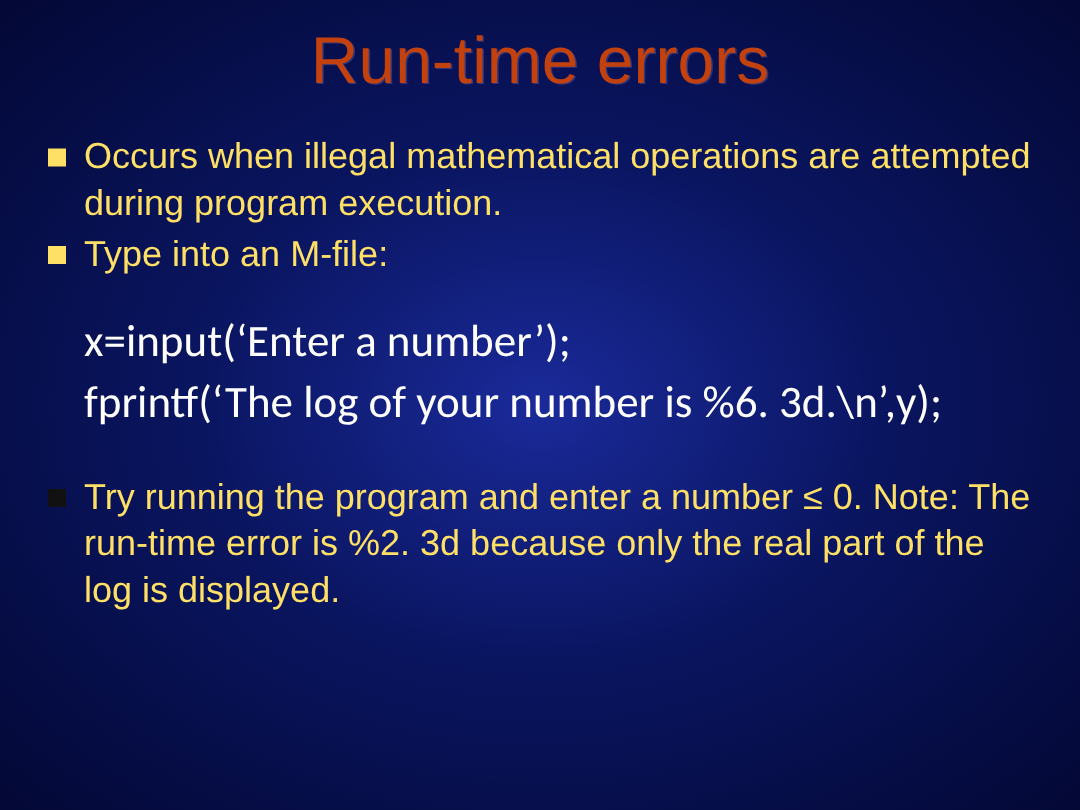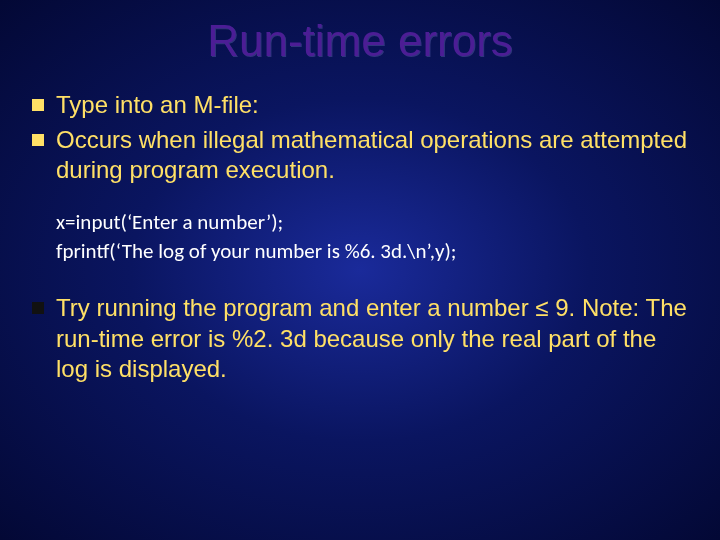--- a/index.html
+++ b/index.html
@@ -15,21 +15,21 @@
     color: #ffe066;
     box-sizing: border-box;
   }
   .slide {
     padding: 10px 30px 20px 30px;
     box-sizing: border-box;
     width: 100%;
     height: 100%;
   }
   .title {
-    color: #4c1d95;
+    color: #c2410c;
     font-size: 44px;
     text-align: center;
     margin: 6px 0 24px 0;
     font-weight: normal;
     text-shadow: 1px 1px 0 rgba(120,120,200,0.35);
   }
   .bullets {
     list-style: none;
     padding: 0;
     margin: 0 0 22px 0;
@@ -50,41 +50,41 @@
     height: 12px;
     background: #ffe066;
   }
   .bullets.dark li::before {
     background: #111;
   }
   .code {
     margin: 4px 0 28px 26px;
     font-family: Calibri, Arial, sans-serif;
     color: #fff;
-    font-size: 21px;
+    font-size: 30px;
     line-height: 1.35;
   }
   .code div {
     white-space: nowrap;
   }
 </style>
 </head>
 <body>
 
 <div class="slide">
 
   <h1 class="title">Run-time errors</h1>
 
   <ul class="bullets">
+    <li>Occurs when illegal mathematical operations are attempted during program execution.</li>
     <li>Type into an M-file:</li>
-    <li>Occurs when illegal mathematical operations are attempted during program execution.</li>
   </ul>
 
   <div class="code">
     <div>x=input(‘Enter a number’);</div>
     <div>fprintf(‘The log of your number is %6. 3d.\n’,y);</div>
   </div>
 
   <ul class="bullets dark">
-    <li>Try running the program and enter a number ≤ 9. Note: The run-time error is %2. 3d because only the real part of the log is displayed.</li>
+    <li>Try running the program and enter a number ≤ 0. Note: The run-time error is %2. 3d because only the real part of the log is displayed.</li>
   </ul>
 
 </div>
 
 </body></html>

